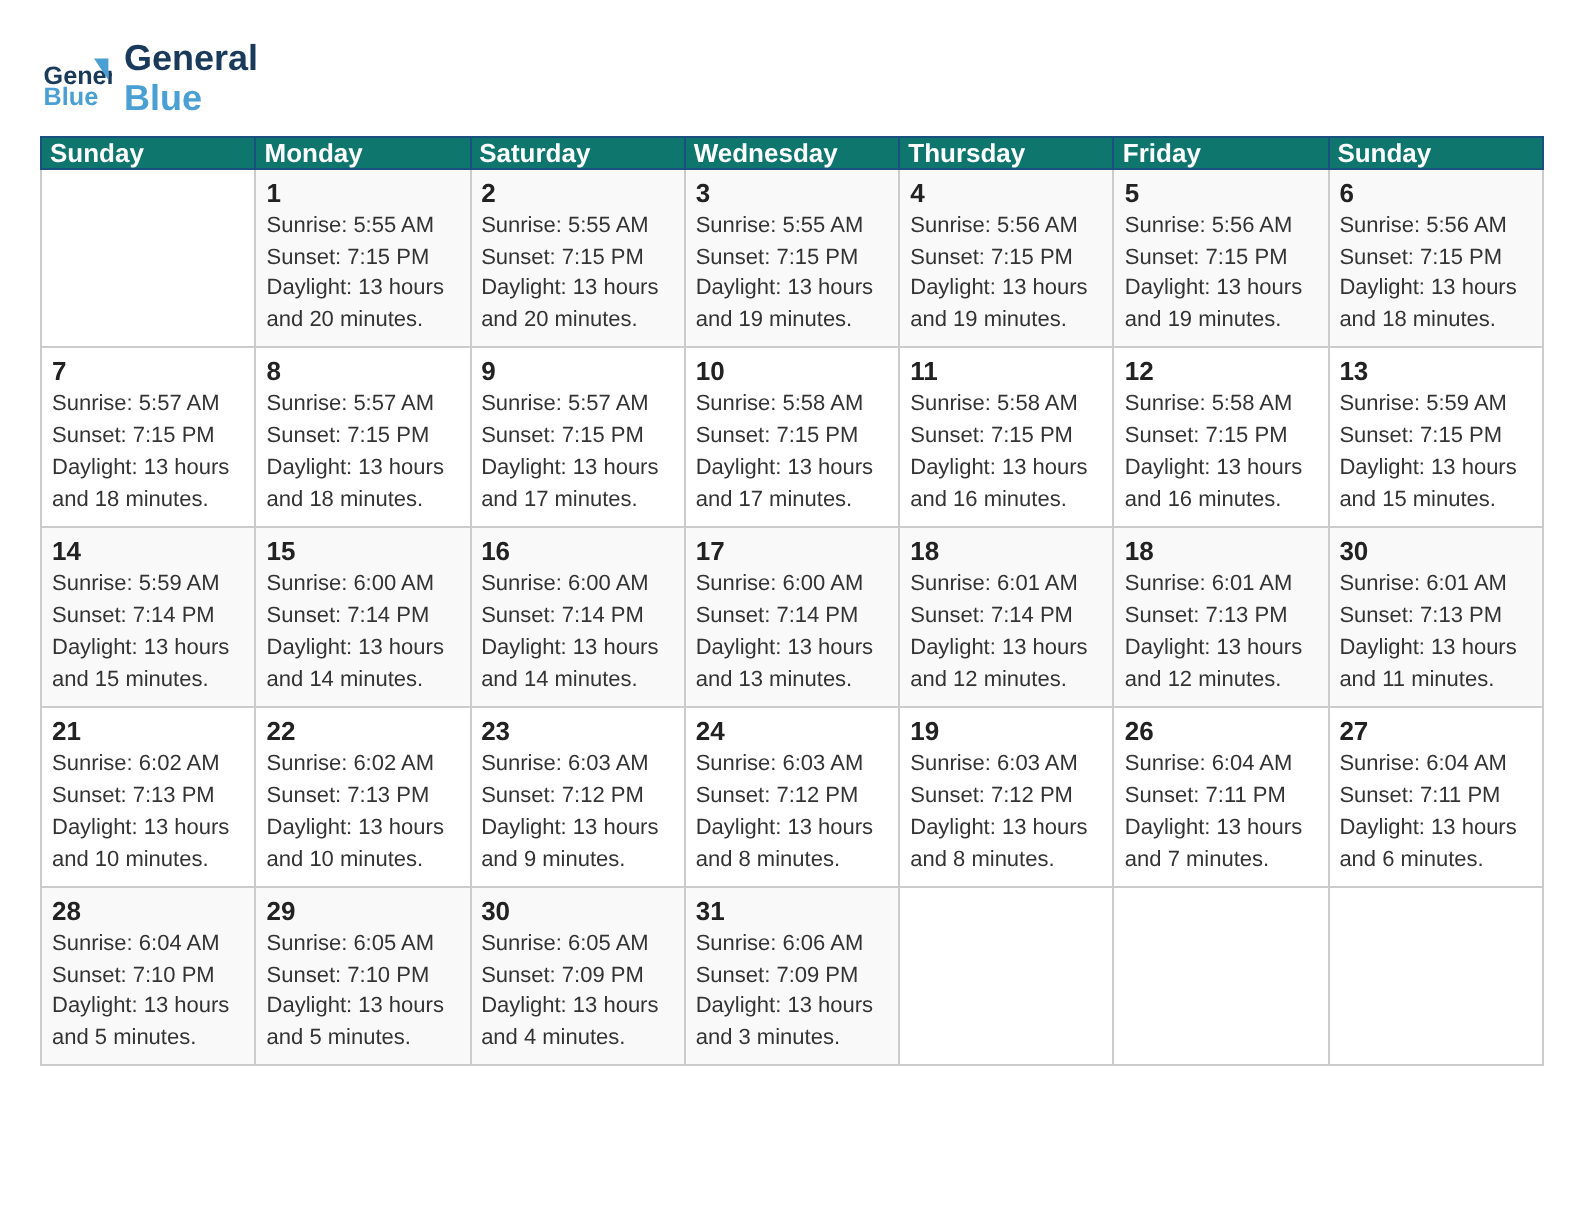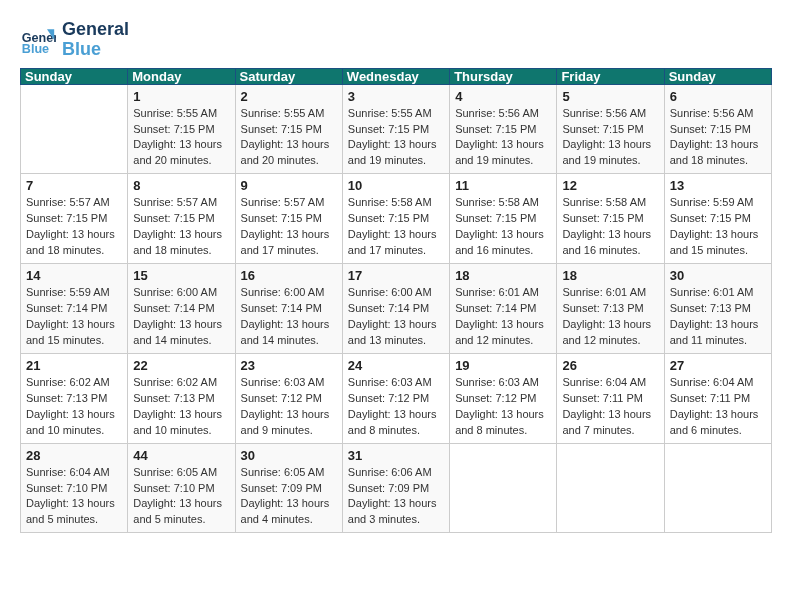--- a/index.html
+++ b/index.html
@@ -240,21 +240,21 @@
           <span class="day-number">27</span>
           <div class="day-info">Sunrise: 6:04 AM<br>Sunset: 7:11 PM<br>Daylight: 13 hours<br>and 6 minutes.</div>
         </td>
       </tr>
       <tr>
         <td>
           <span class="day-number">28</span>
           <div class="day-info">Sunrise: 6:04 AM<br>Sunset: 7:10 PM<br>Daylight: 13 hours<br>and 5 minutes.</div>
         </td>
         <td>
-          <span class="day-number">44</span>
+          <span class="day-number">29</span>
           <div class="day-info">Sunrise: 6:05 AM<br>Sunset: 7:10 PM<br>Daylight: 13 hours<br>and 5 minutes.</div>
         </td>
         <td>
           <span class="day-number">30</span>
           <div class="day-info">Sunrise: 6:05 AM<br>Sunset: 7:09 PM<br>Daylight: 13 hours<br>and 4 minutes.</div>
         </td>
         <td>
           <span class="day-number">31</span>
           <div class="day-info">Sunrise: 6:06 AM<br>Sunset: 7:09 PM<br>Daylight: 13 hours<br>and 3 minutes.</div>
         </td>

